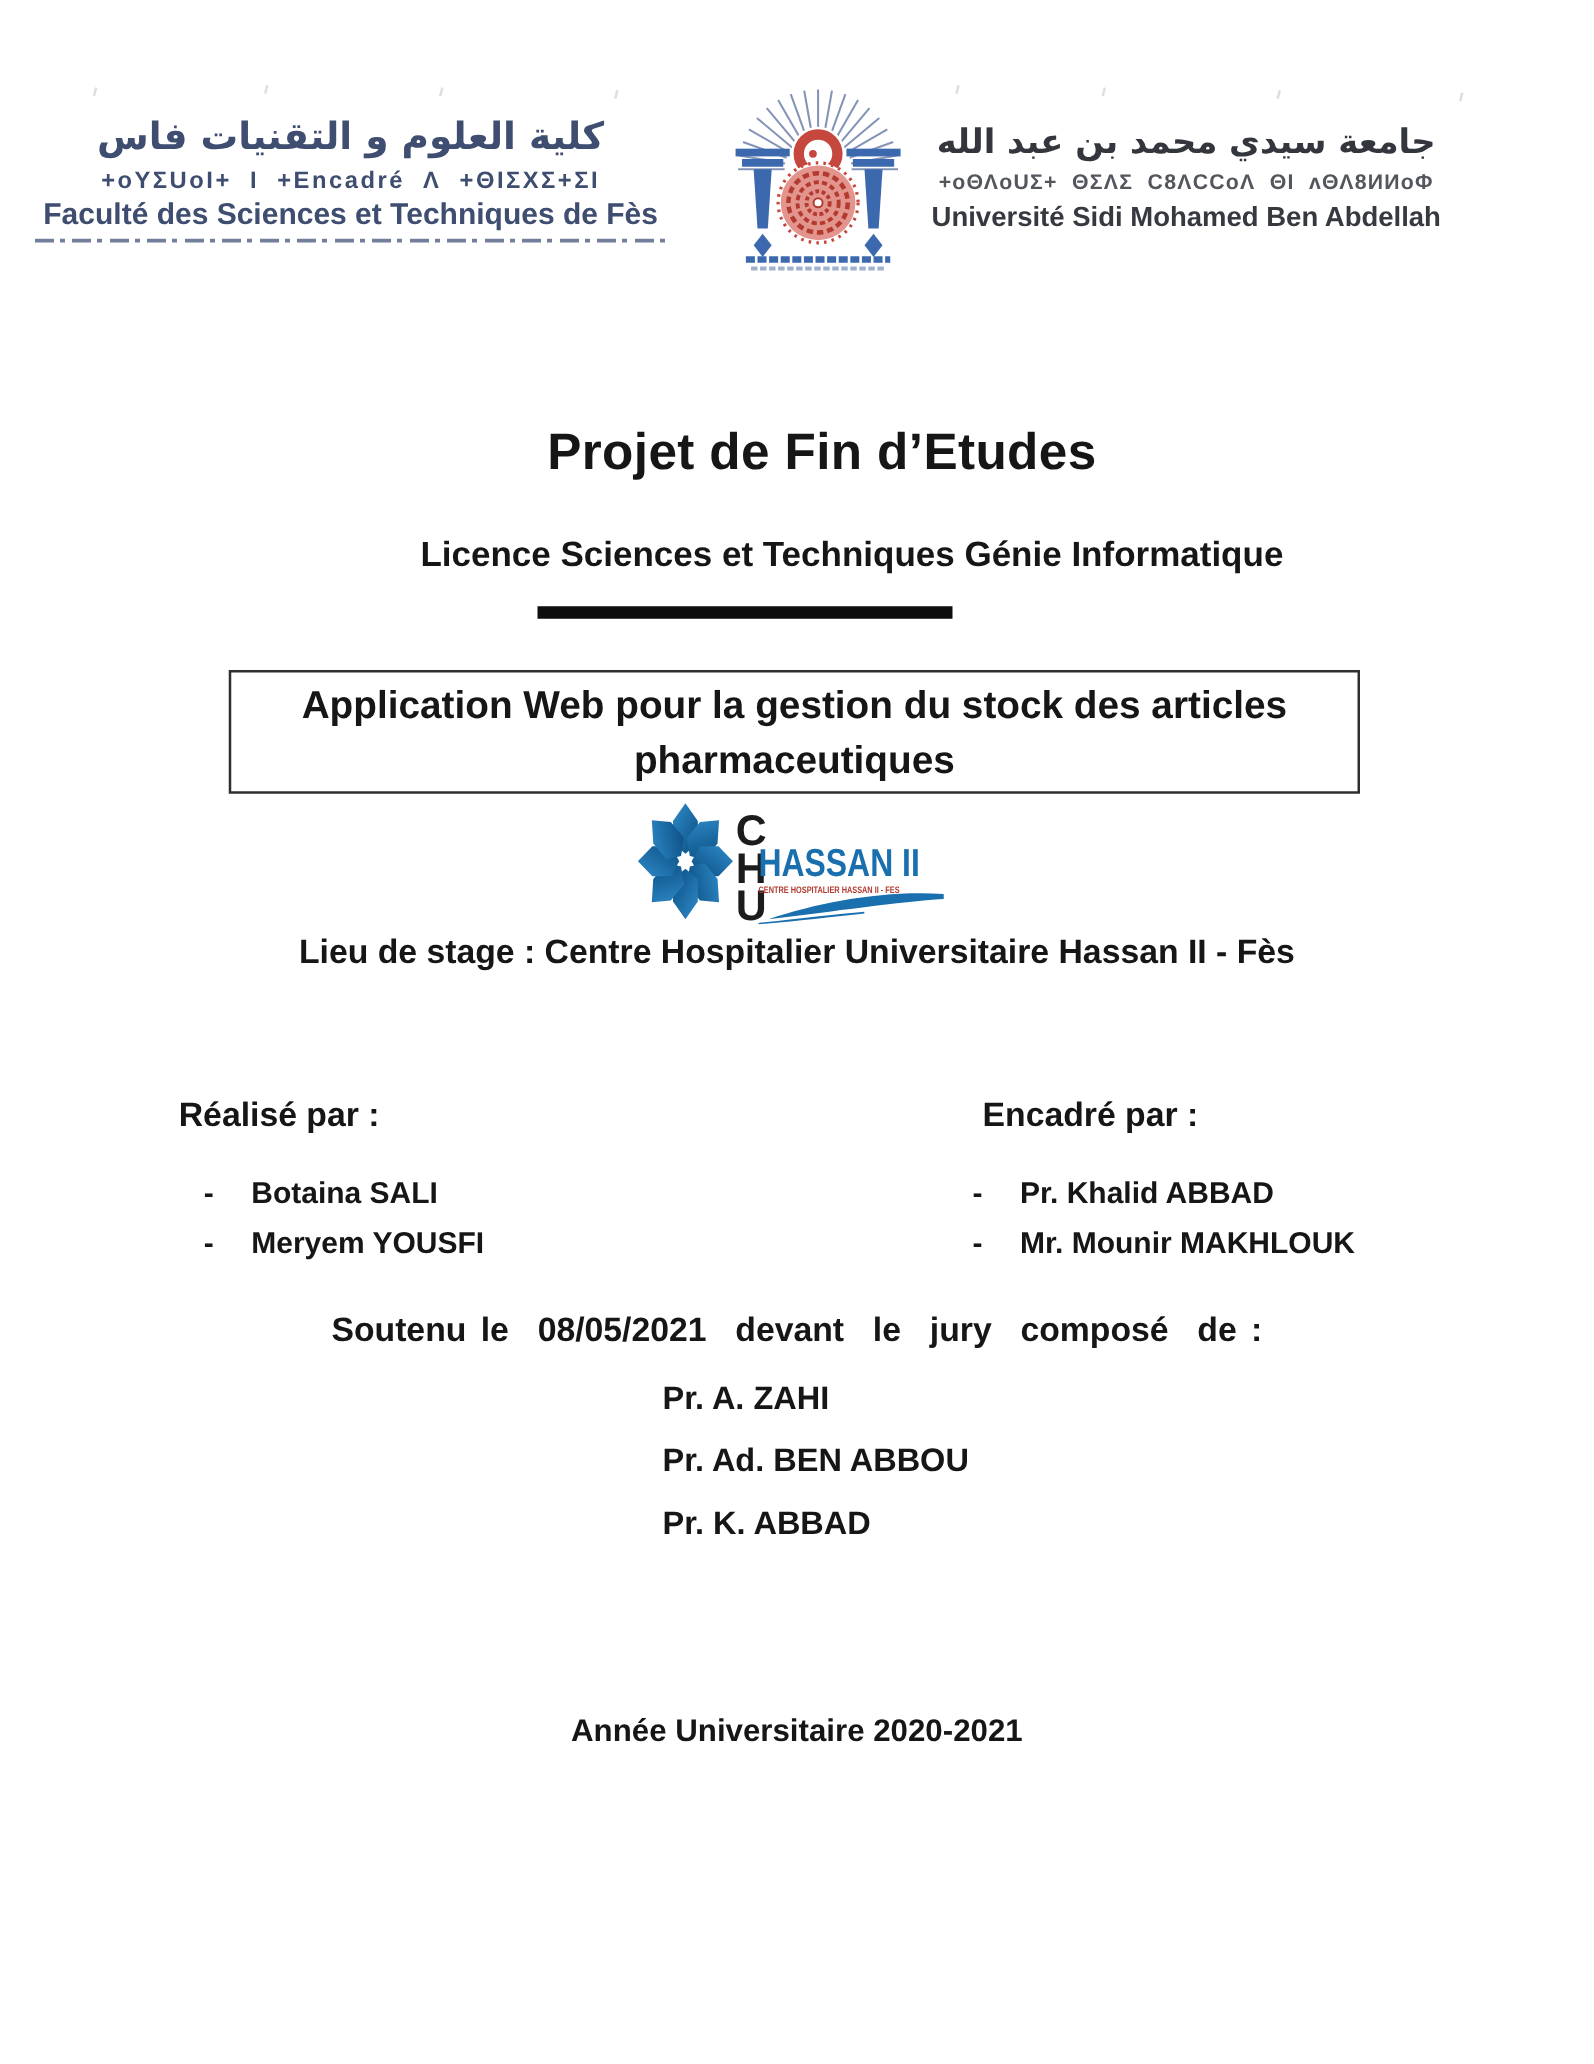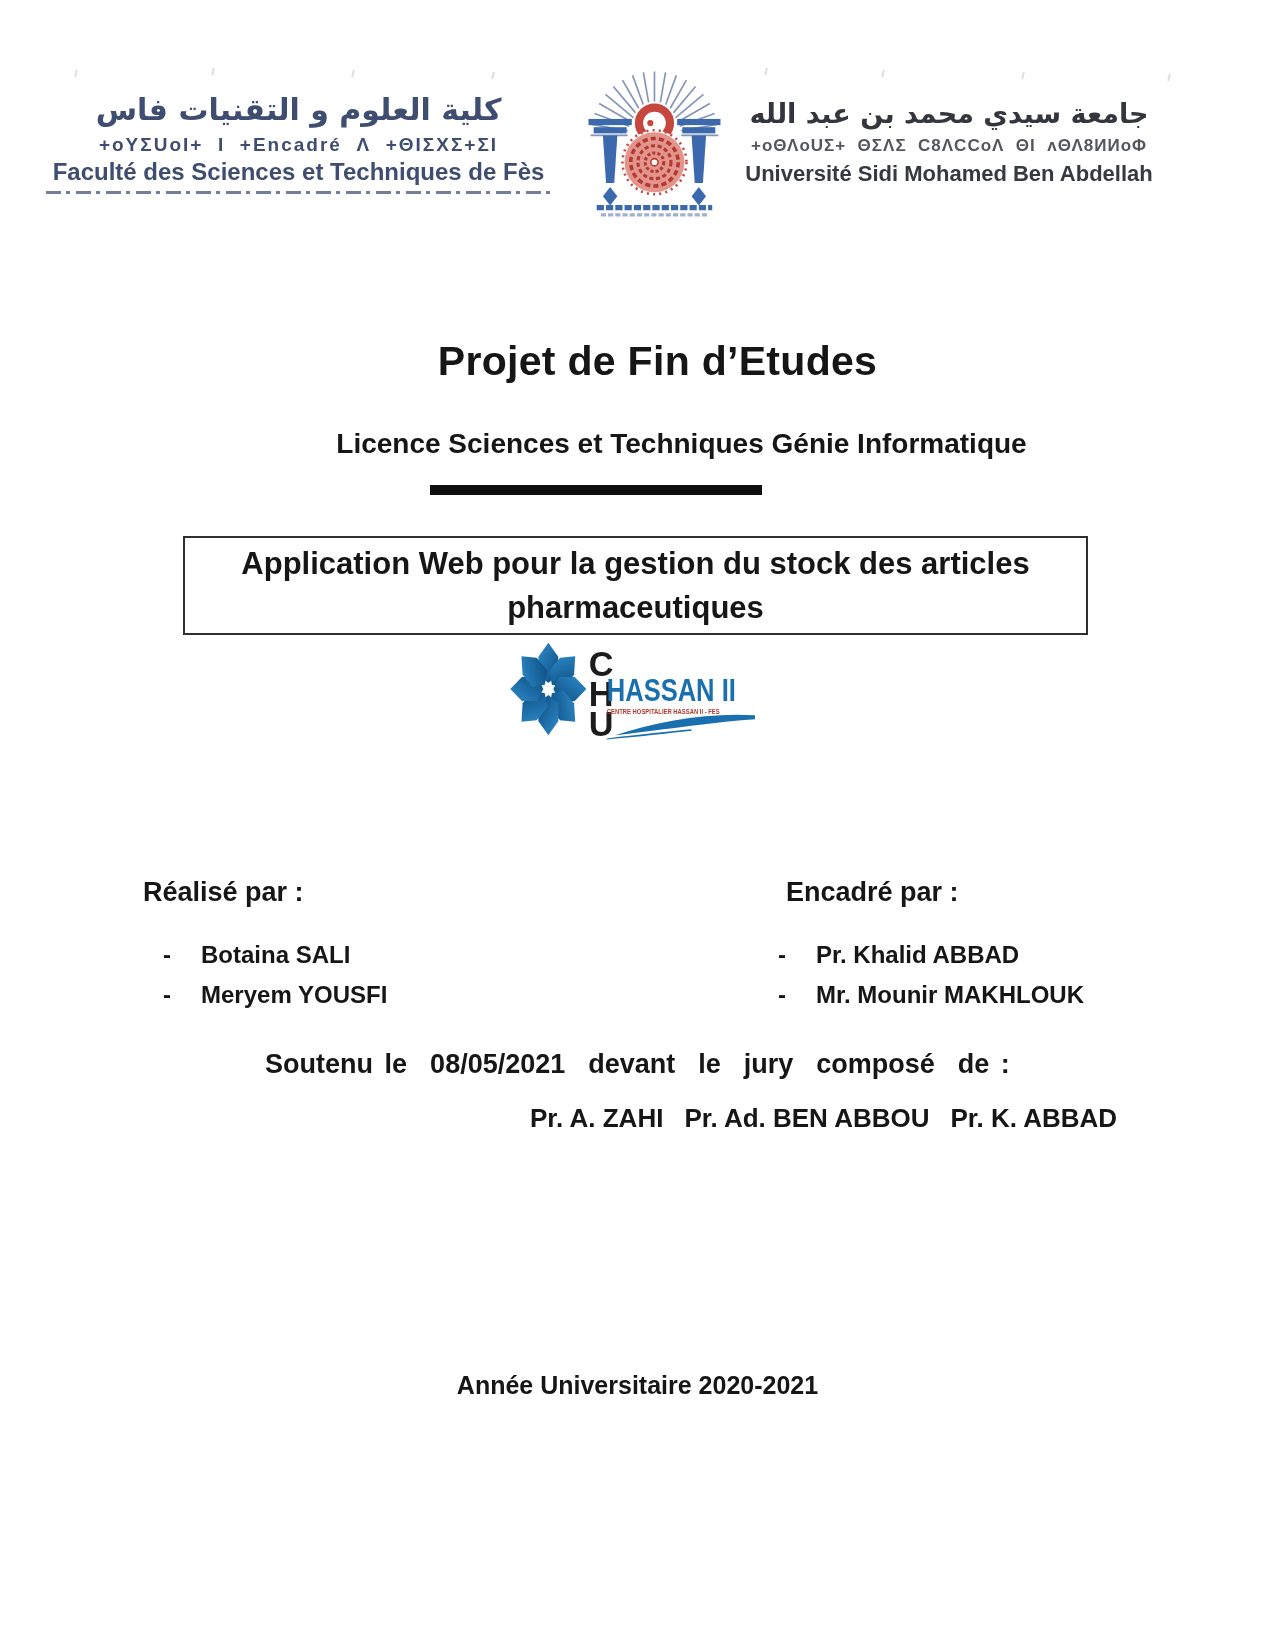--- a/index.html
+++ b/index.html
@@ -5,21 +5,21 @@
   html,body { margin:0; padding:0; background:#ffffff; }
   .page {
     position:relative; width:1275px; height:1651px; background:#ffffff;
     font-family:"Liberation Sans","DejaVu Sans",sans-serif; color:#161616; overflow:hidden;
   }
   
   .scan-mark { position:absolute; width:2px; height:7px; background:#8a8a8a; opacity:.28; transform:rotate(14deg); }
 
   
   .inst { position:absolute; text-align:center; }
-  .inst-faculty { left:46px; top:92px; width:505px; color:#3e4d70; }
+  .inst-faculty { left:28px; top:92px; width:505px; color:#3e4d70; }
   .inst-university { left:733px; top:98px; width:432px; color:#36393f; }
   .inst-ar { font-family:"DejaVu Sans",sans-serif; font-weight:700; direction:rtl; }
   .inst-faculty .inst-ar { font-size:30px; }
   .inst-university .inst-ar { font-size:27px; color:#33363c; }
   .inst-tif { font-weight:700; white-space:pre; margin-top:7px; }
   .inst-faculty .inst-tif { font-size:19px; letter-spacing:2px; }
   .inst-university .inst-tif { font-size:17px; letter-spacing:1px; color:#53565c; }
   .inst-fr { font-weight:700; margin-top:2px; }
   .inst-faculty .inst-fr { font-size:24px; }
   .inst-university .inst-fr { font-size:22px; margin-top:5px; }
@@ -47,21 +47,21 @@
   .col-label { position:absolute; font-size:27px; font-weight:700; }
   .label-realized { left:143px; top:877px; }
   .label-supervised { left:745px; top:877px;margin-left:41px; }
   .person-list { position:absolute; top:941px; display:flex; flex-direction:column; }
   .list-realized { left:163px; }
   .list-supervised { left:778px; }
   .person-row { display:flex; height:40px; font-size:24px; font-weight:700; align-items:flex-start; }
   .person-row .dash { width:38px; }
 
   .defense-line { position:absolute; left:0; top:1049px; width:100%; text-align:center; font-size:27px; font-weight:700; word-spacing:4px; white-space:pre; }
-  .jury-list { position:absolute; left:530px; top:1104px; display:flex; flex-direction:row; gap:21px; }
+  .jury-list { position:absolute; left:530px; top:1104px; display:flex; flex-direction:column; gap:21px; }
   .jury-item { font-size:26px; font-weight:700; line-height:29px; }
 
   .academic-year { position:absolute; left:0; top:1371px; width:100%; text-align:center; font-size:25px; font-weight:700; }
 </style>
 </head>
 <body>
 
 <div class="page">
 
   <div class="scan-mark" style="left:75px;top:70px"></div>
@@ -172,20 +172,21 @@
       <text x="82" y="97" font-size="34" fill="#1c1c1c">U</text>
       <text x="100" y="62" font-size="31" fill="#1a6fae" textLength="128" lengthAdjust="spacingAndGlyphs">HASSAN II</text>
       <text x="100" y="75" font-size="7.5" fill="#b23a30" textLength="112" lengthAdjust="spacingAndGlyphs">CENTRE HOSPITALIER HASSAN II  -  FES</text>
     </g>
     <g fill="#1a6fae">
       <path d="M247,76 C200,73 150,82 108,96 C160,90 212,82 247,80 Z"></path>
       <path d="M100,99 C135,95 162,92 184,90 L184,91.5 C160,94 132,97.5 100,100 Z"></path>
     </g>
   </svg>
 
+  <div class="internship">Lieu de stage : Centre Hospitalier Universitaire Hassan II - Fès</div>
 
   <div class="col-label label-realized">Réalisé par :</div>
   <div class="col-label label-supervised">Encadré par :</div>
 
   <div class="person-list list-realized">
     <div class="person-row">
       <span class="dash">-</span>
       <span>Botaina SALI</span>
     </div>
     <div class="person-row">

